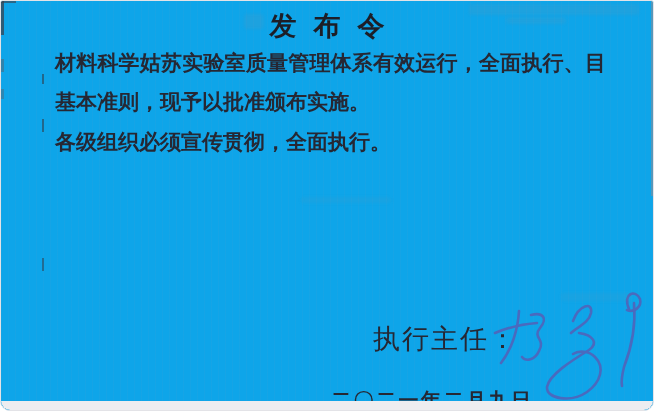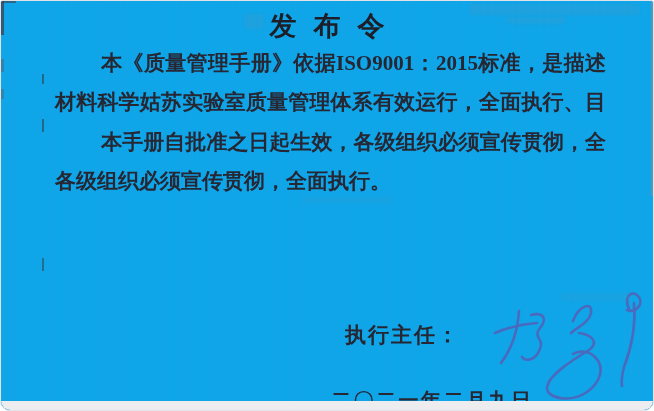--- a/index.html
+++ b/index.html
@@ -34,22 +34,22 @@
     position:absolute;top:43px;left:54px;width:551px;
     font-size:21px;font-weight:700;
     line-height:39.4px;
     color:#262733;
   }
   .bline{width:100%;}
   .jline{text-align:justify;text-align-last:justify;}
   .endline{text-align:left;text-align-last:left;}
   .indent{text-indent:2.2em;}
   .sig-label{
-    position:absolute;left:344px;top:320px;
-    font-size:21px;font-weight:700;letter-spacing:2px;
+    position:absolute;left:372px;top:320px;
+    font-size:27px;font-weight:400;letter-spacing:2px;
     color:#262733;
   }
   .signature-svg{position:absolute;left:478px;top:286px;}
   .doc-date{
     position:absolute;left:330px;top:386px;
     font-size:20px;font-weight:700;letter-spacing:2.5px;
     color:#262733;
     font-family:Liberation Serif, serif;
   }
   .bottom-strip{
@@ -74,23 +74,22 @@
   .smudge-sig{left:560px;top:292px;width:70px;height:8px;background:rgba(140,140,155,0.08);}
 </style>
 </head>
 <body>
 
 <div class="page">
 
   <div class="doc-title">发布令</div>
 
   <div class="body-block">
-    <div class="bline jline indent">本《质量管理手册》依据ISO9001：2015标准，是描述</div>
     <div class="bline jline">材料科学姑苏实验室质量管理体系有效运行，全面执行、目</div>
-    <div class="bline jline indent">本手册自批准之日起生效，各级组织必须宣传贯彻，全</div>
+    <div class="bline endline">基本准则，现予以批准颁布实施。</div>
     <div class="bline endline">各级组织必须宣传贯彻，全面执行。</div>
   </div>
 
   <div class="sig-label">执行主任：</div>
 
   <svg class="signature-svg" width="172" height="118" viewBox="0 0 172 118" aria-hidden="true">
     <g fill="none" stroke-width="2.6" stroke-linecap="round" stroke-linejoin="round" stroke="#4a6abe">
       <path d="M16,46 C30,40 44,37 58,36"></path>
       <path d="M40,24 C39,42 33,62 22,76"></path>
       <path d="M52,28 C64,25 69,31 61,41 C53,51 67,52 60,64 C56,73 47,75 43,70"></path>

